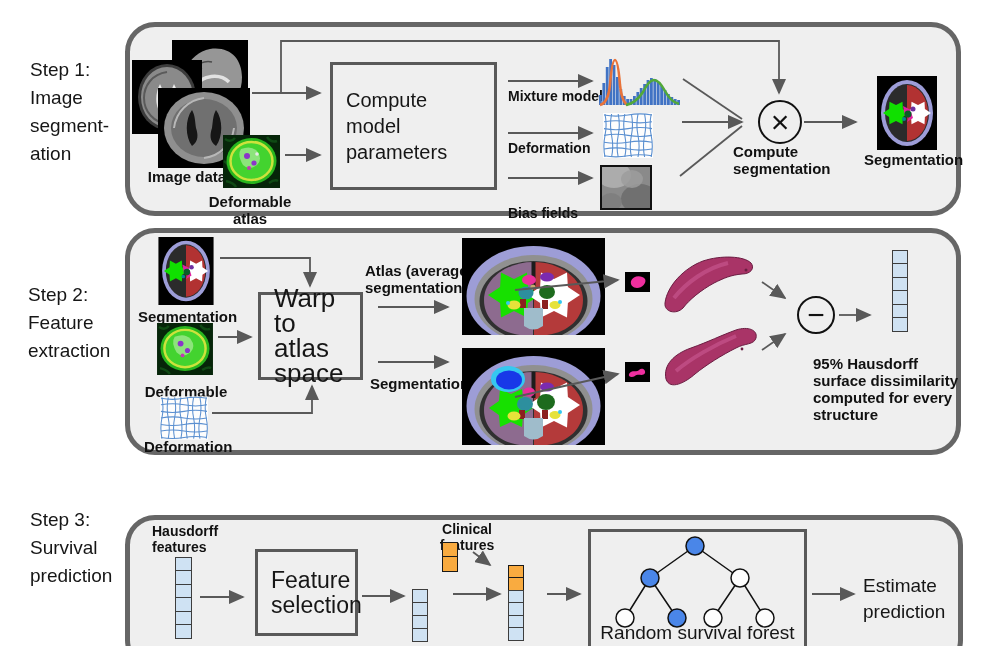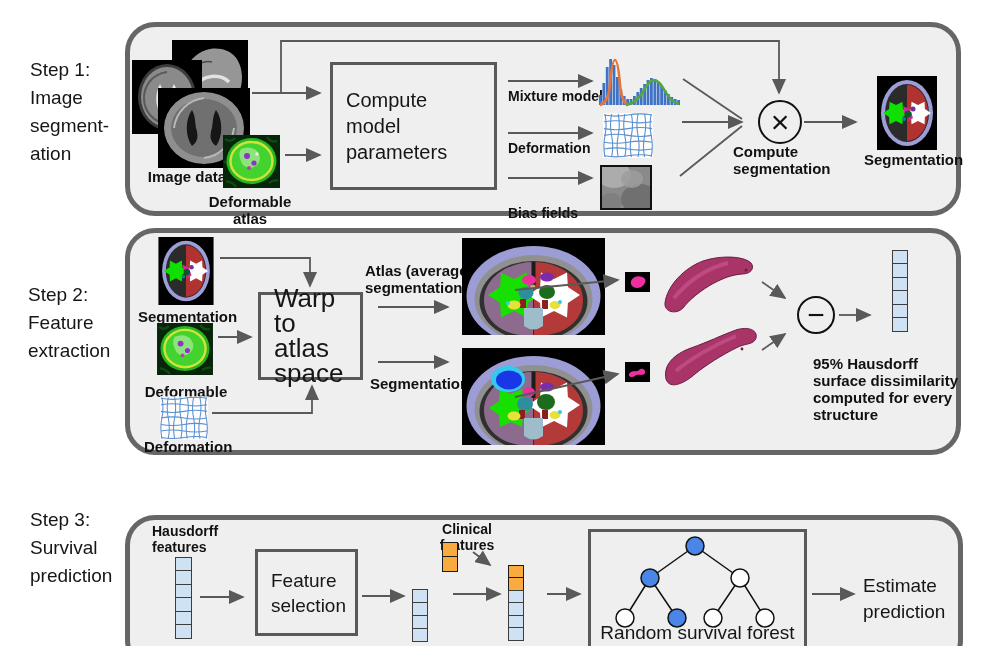--- a/index.html
+++ b/index.html
@@ -314,21 +314,21 @@
 
     <div class="vec" style="left:45px;top:37px;">
       <div class="cell" style="width:17px;height:15px;"></div>
       <div class="cell" style="width:17px;height:15px;"></div>
       <div class="cell" style="width:17px;height:15px;"></div>
       <div class="cell" style="width:17px;height:15px;"></div>
       <div class="cell" style="width:17px;height:15px;"></div>
       <div class="cell" style="width:17px;height:15px;"></div>
     </div>
 
-    <div class="obox" style="left:125px;top:29px;width:103px;height:87px;font-size:19px;line-height:25px;">
+    <div class="obox" style="left:125px;top:29px;width:103px;height:87px;font-size:23px;line-height:25px;">
       <div class="inner" style="width:80px;">Feature selection</div>
     </div>
 
     <div class="vec" style="left:282px;top:69px;">
       <div class="cell" style="width:16px;height:14.5px;"></div>
       <div class="cell" style="width:16px;height:14.5px;"></div>
       <div class="cell" style="width:16px;height:14.5px;"></div>
       <div class="cell" style="width:16px;height:14.5px;"></div>
     </div>
 

